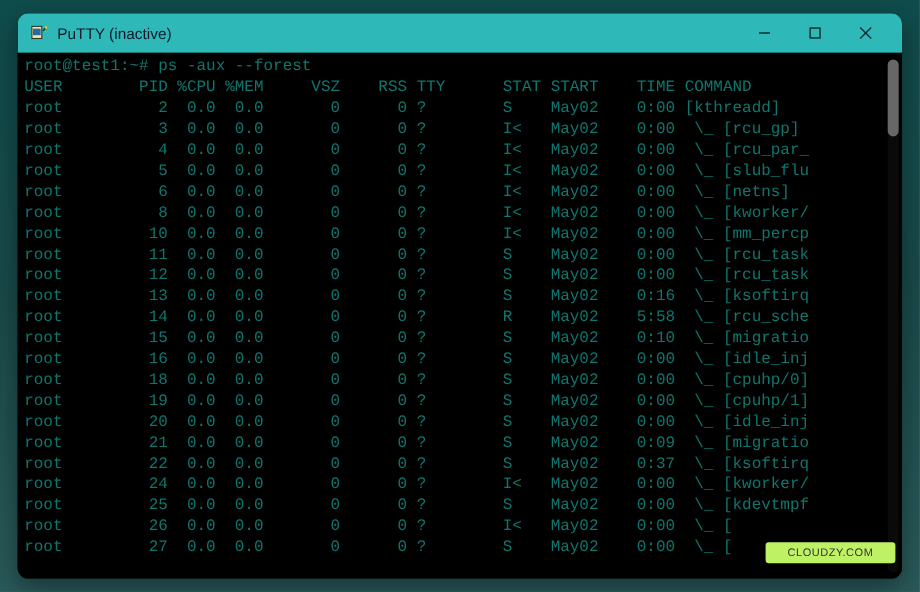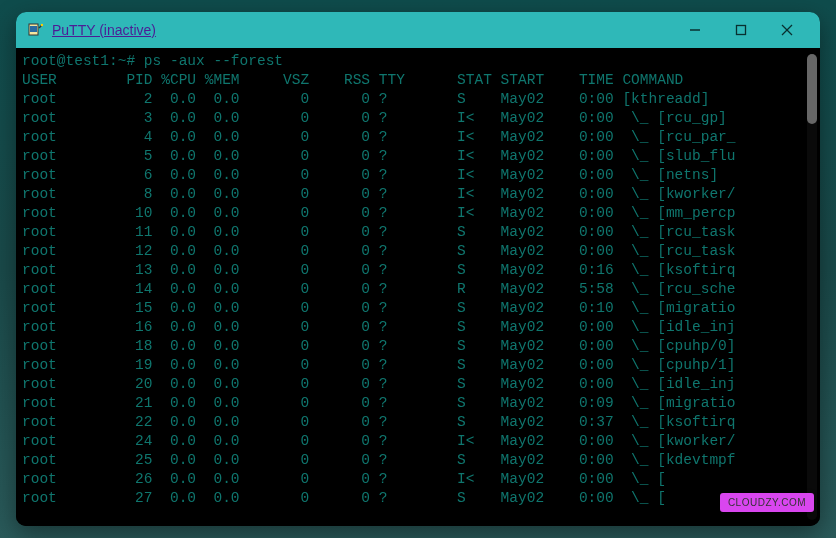--- a/index.html
+++ b/index.html
@@ -27,25 +27,24 @@
     align-items: center;
     padding: 0 10px;
     flex-shrink: 0;
   }
   .titlebar .icon {
     width: 18px; height: 18px;
     margin-right: 8px;
     display: flex; align-items: center; justify-content: center;
   }
   .titlebar .title {
-    color: #4c1d95;
+    color: #0f172a;
     font-size: 14px;
     font-family: "Segoe UI", Arial, sans-serif;
     flex: 1;
-    text-decoration: underline;
   }
   .win-controls {
     display: flex;
     gap: 0;
   }
   .win-btn {
     width: 46px; height: 36px;
     display: flex; align-items: center; justify-content: center;
     color: #083030;
   }
@@ -77,26 +76,26 @@
     position: absolute;
     left: 0; top: 0;
     width: 100%;
     height: 70px;
     background: rgba(255,255,255,0.38);
     border-radius: 5px;
   }
   .watermark {
     position: absolute;
     right: 22px; bottom: 26px;
-    background: #d946ef;
+    background: #bef264;
     color: #333;
     font-family: Arial, sans-serif;
     font-size: 10px;
     letter-spacing: 0.5px;
-    padding: 4px 8px;
+    padding: 4px 20px;
     border-radius: 3px;
     box-shadow: 0 2px 6px rgba(0,0,0,0.3);
   }
 </style>
 </head>
 <body>
 
 <div class="window">
 
   <div class="titlebar">

